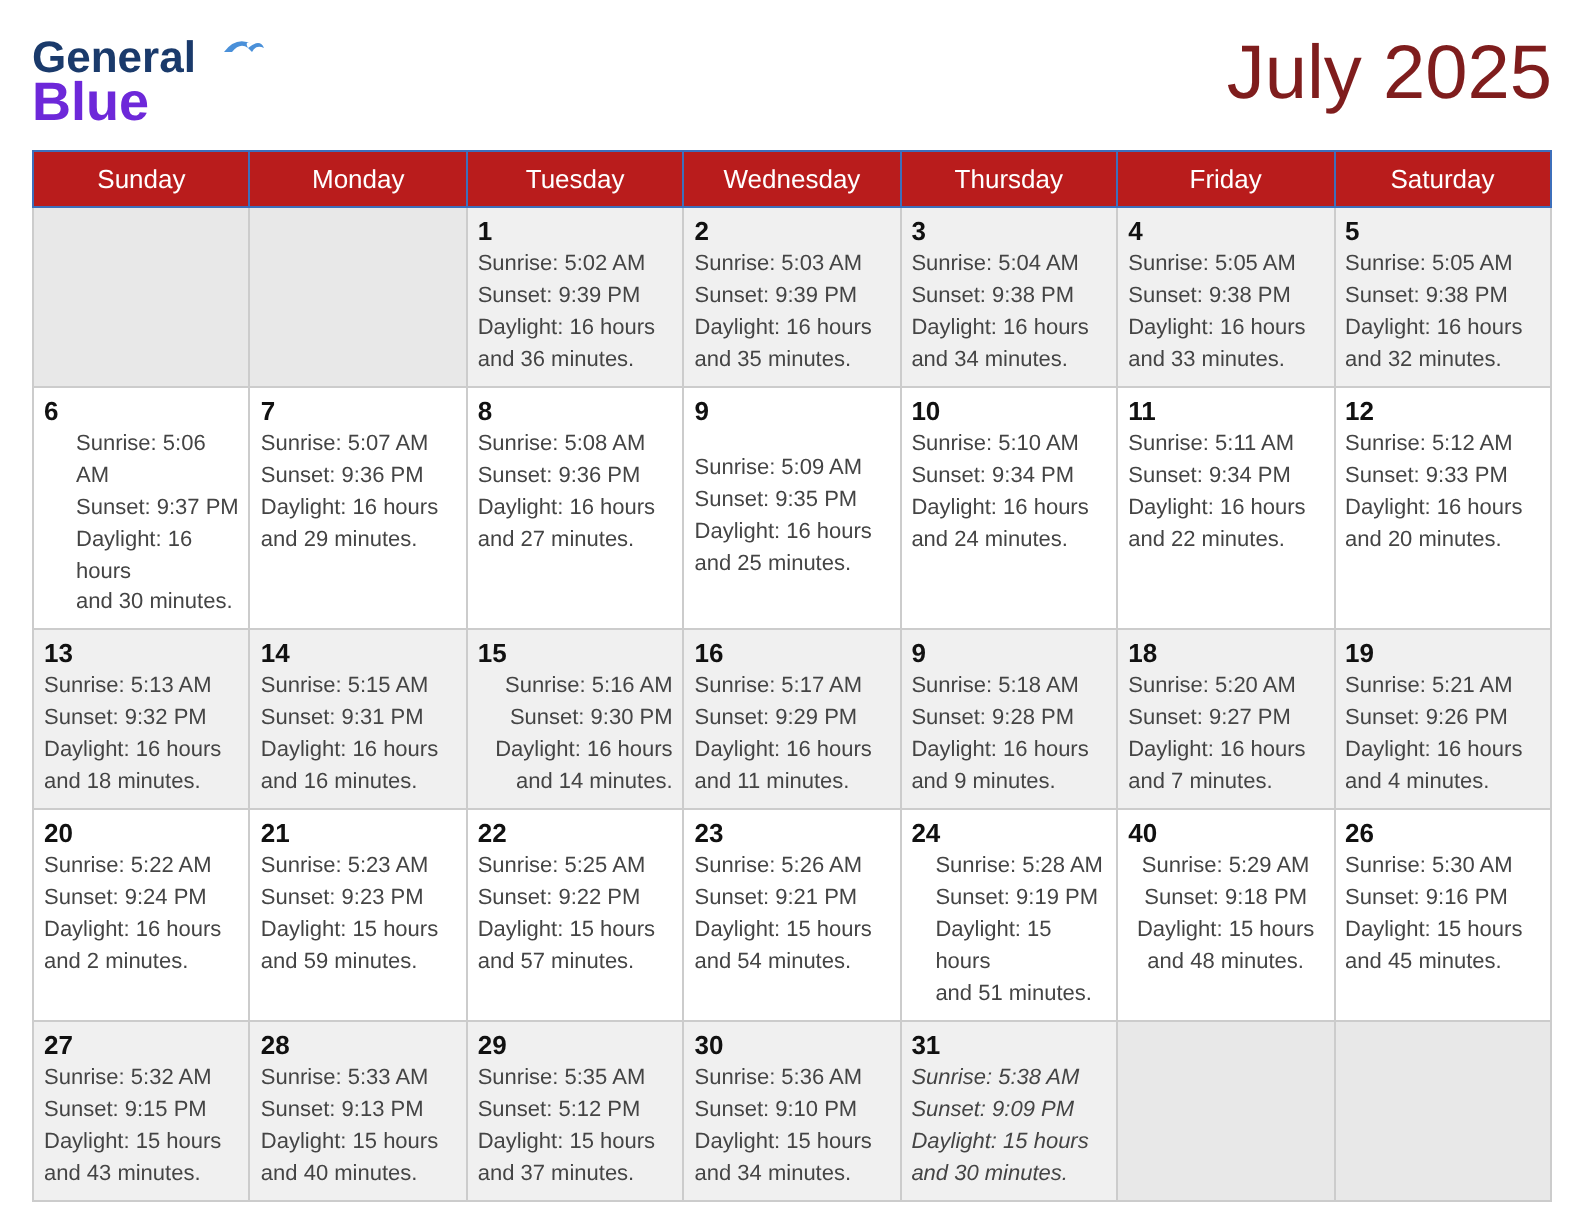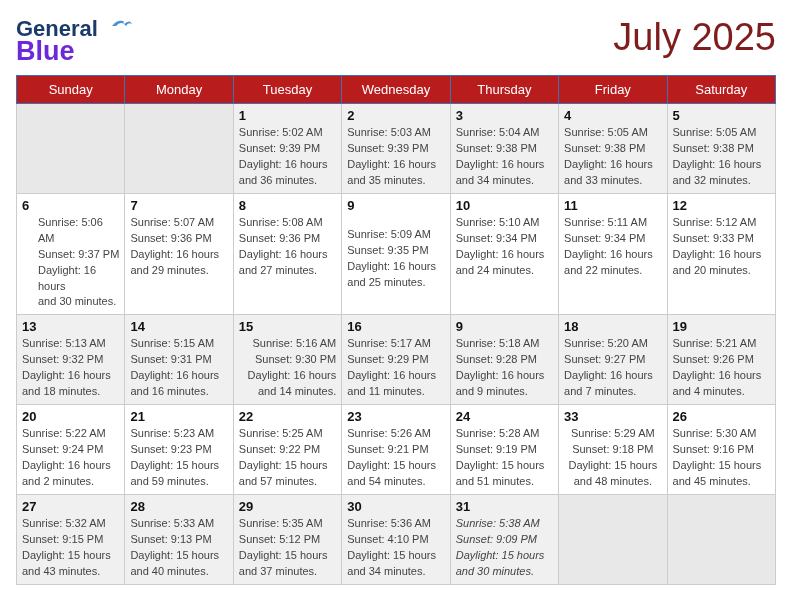--- a/index.html
+++ b/index.html
@@ -276,27 +276,27 @@
         </td>
         <td>
           <span class="day-num">23</span>
           <div class="day-info" style="white-space: pre-line;">Sunrise: 5:26 AM
 Sunset: 9:21 PM
 Daylight: 15 hours
 and 54 minutes.</div>
         </td>
         <td>
           <span class="day-num">24</span>
-          <div class="day-info" style="white-space: pre-line;">Sunrise: 5:28 AM
+          <div class="day-info" style="white-space: pre-line; margin-left: 12px;">Sunrise: 5:28 AM
 Sunset: 9:19 PM
 Daylight: 15 hours
 and 51 minutes.</div>
         </td>
         <td>
-          <span class="day-num">33</span>
+          <span class="day-num">40</span>
           <div class="day-info" style="white-space: pre-line; text-align: center;">Sunrise: 5:29 AM
 Sunset: 9:18 PM
 Daylight: 15 hours
 and 48 minutes.</div>
         </td>
         <td>
           <span class="day-num">26</span>
           <div class="day-info" style="white-space: pre-line;">Sunrise: 5:30 AM
 Sunset: 9:16 PM
 Daylight: 15 hours
@@ -321,21 +321,21 @@
         <td>
           <span class="day-num">29</span>
           <div class="day-info" style="white-space: pre-line;">Sunrise: 5:35 AM
 Sunset: 5:12 PM
 Daylight: 15 hours
 and 37 minutes.</div>
         </td>
         <td>
           <span class="day-num">30</span>
           <div class="day-info" style="white-space: pre-line;">Sunrise: 5:36 AM
-Sunset: 4:10 PM
+Sunset: 9:10 PM
 Daylight: 15 hours
 and 34 minutes.</div>
         </td>
         <td>
           <span class="day-num">31</span>
           <div class="day-info" style="white-space: pre-line; font-style: italic;">Sunrise: 5:38 AM
 Sunset: 9:09 PM
 Daylight: 15 hours
 and 30 minutes.</div>
         </td>

